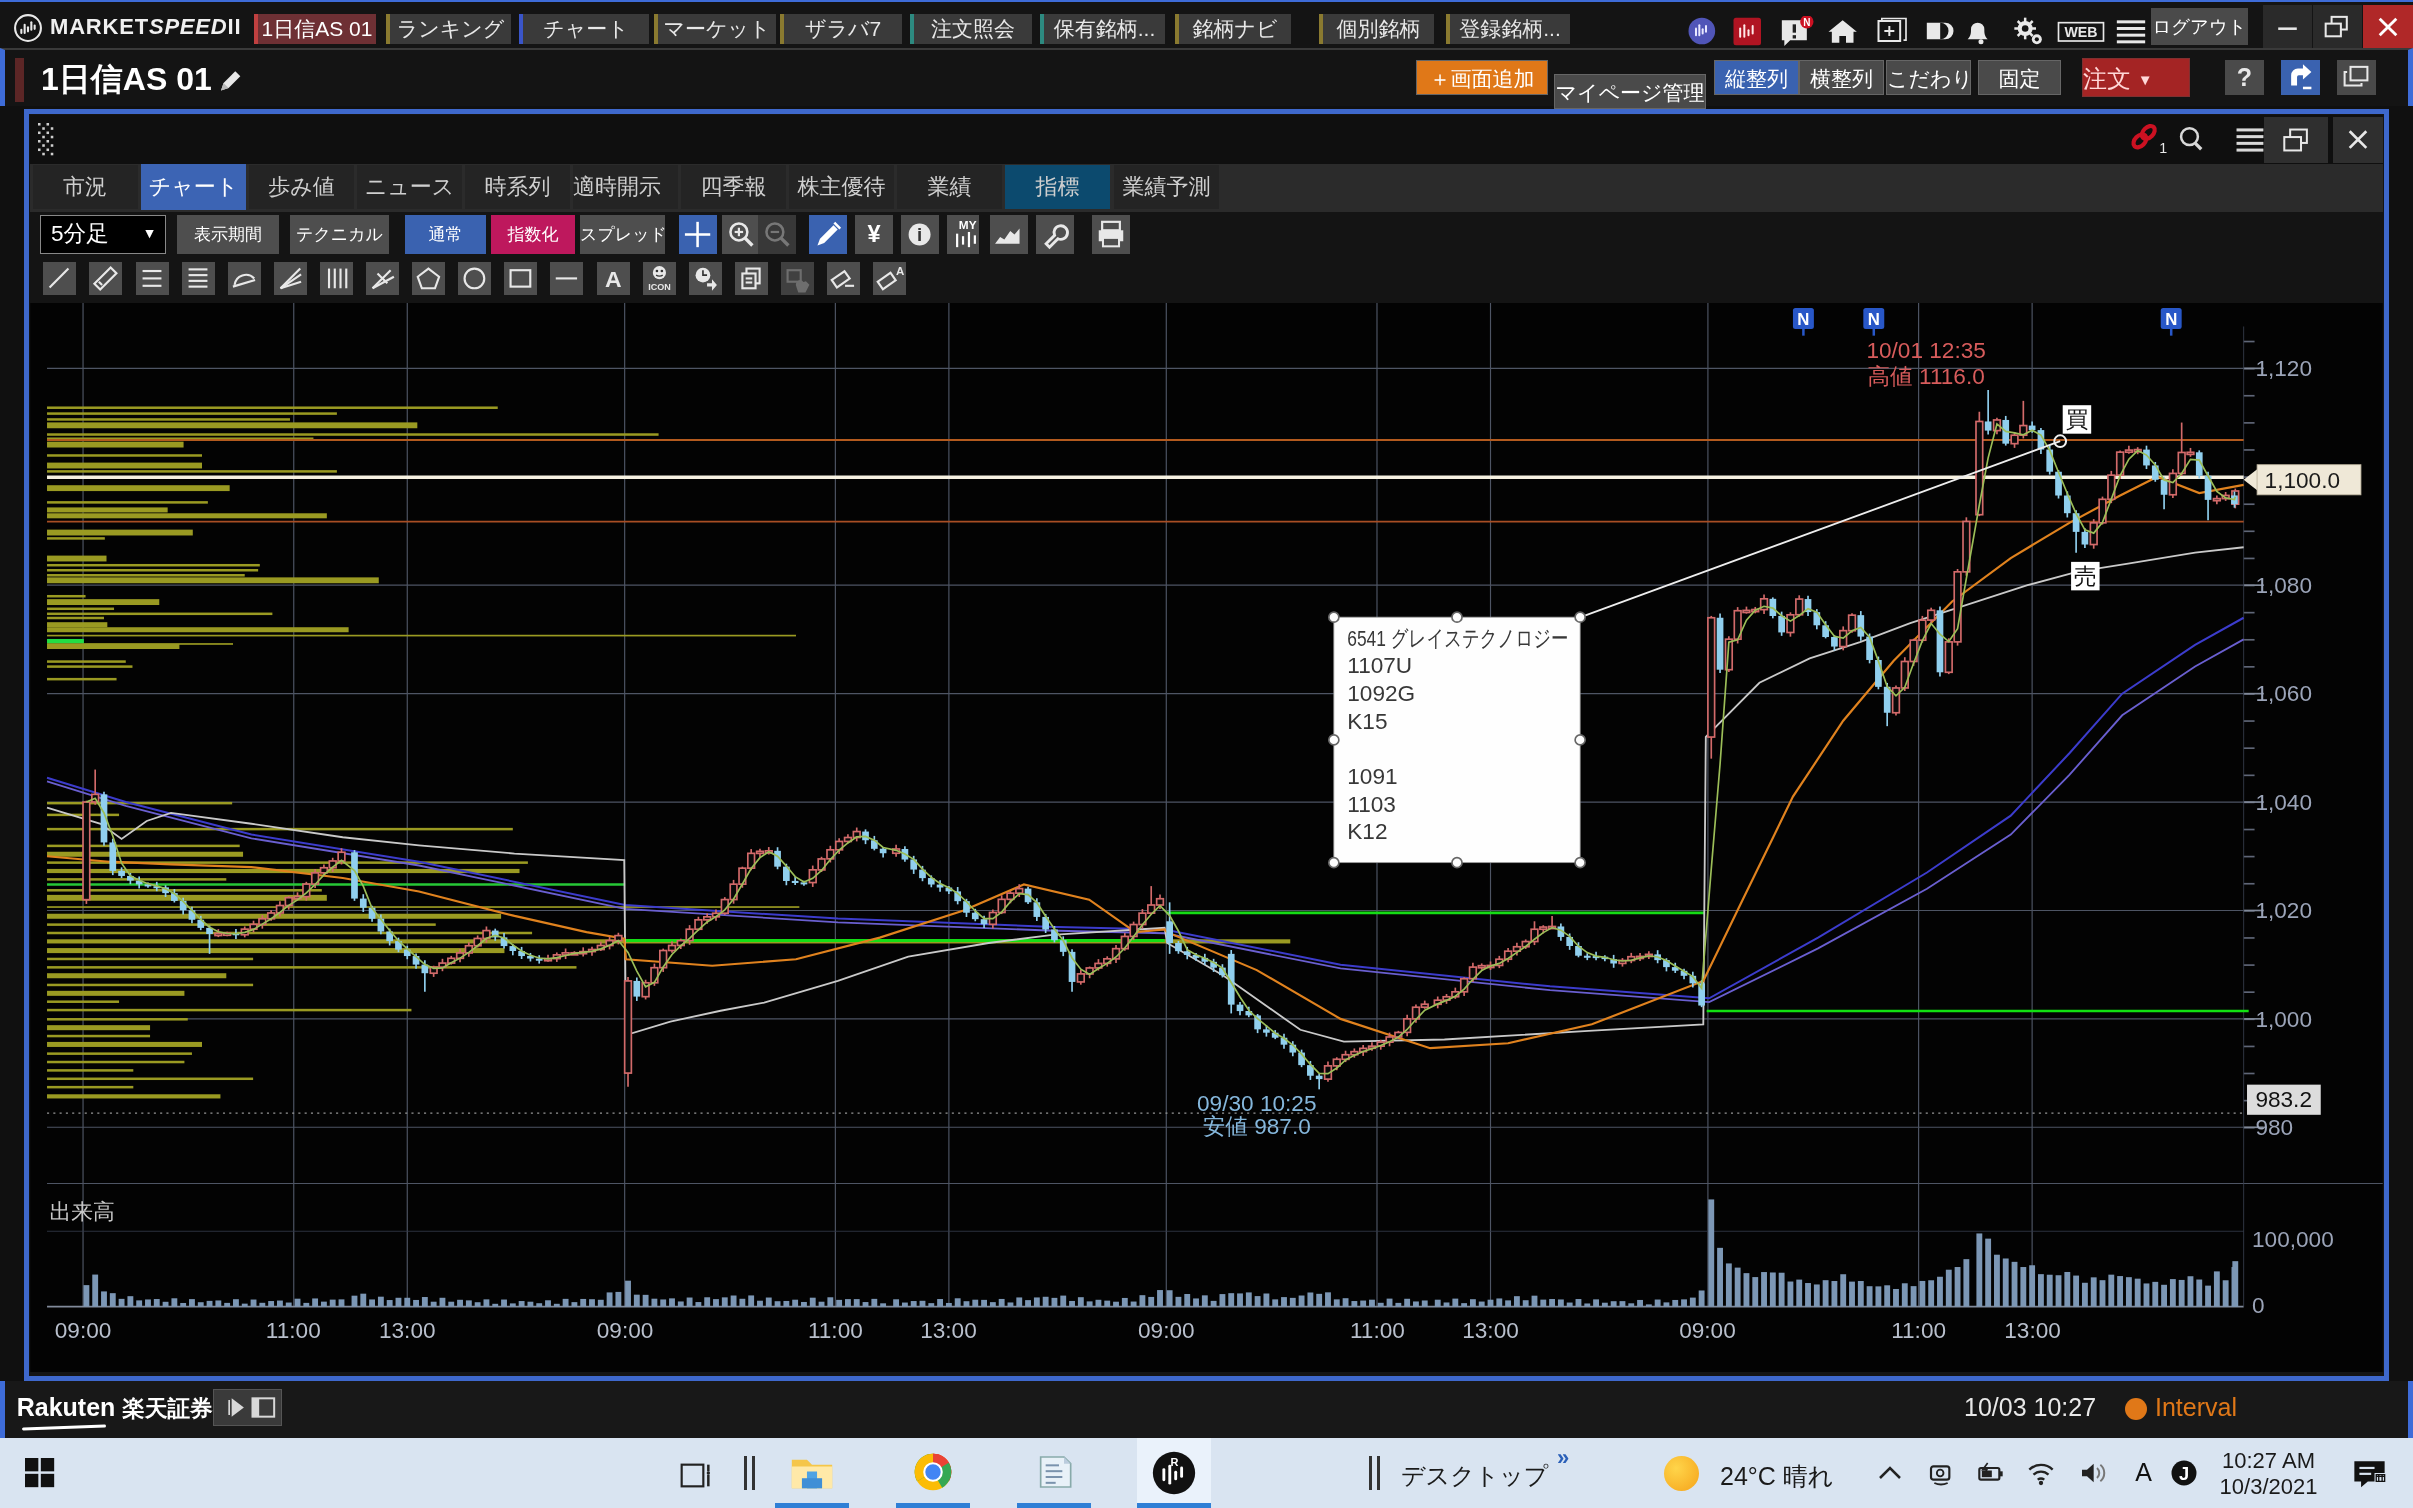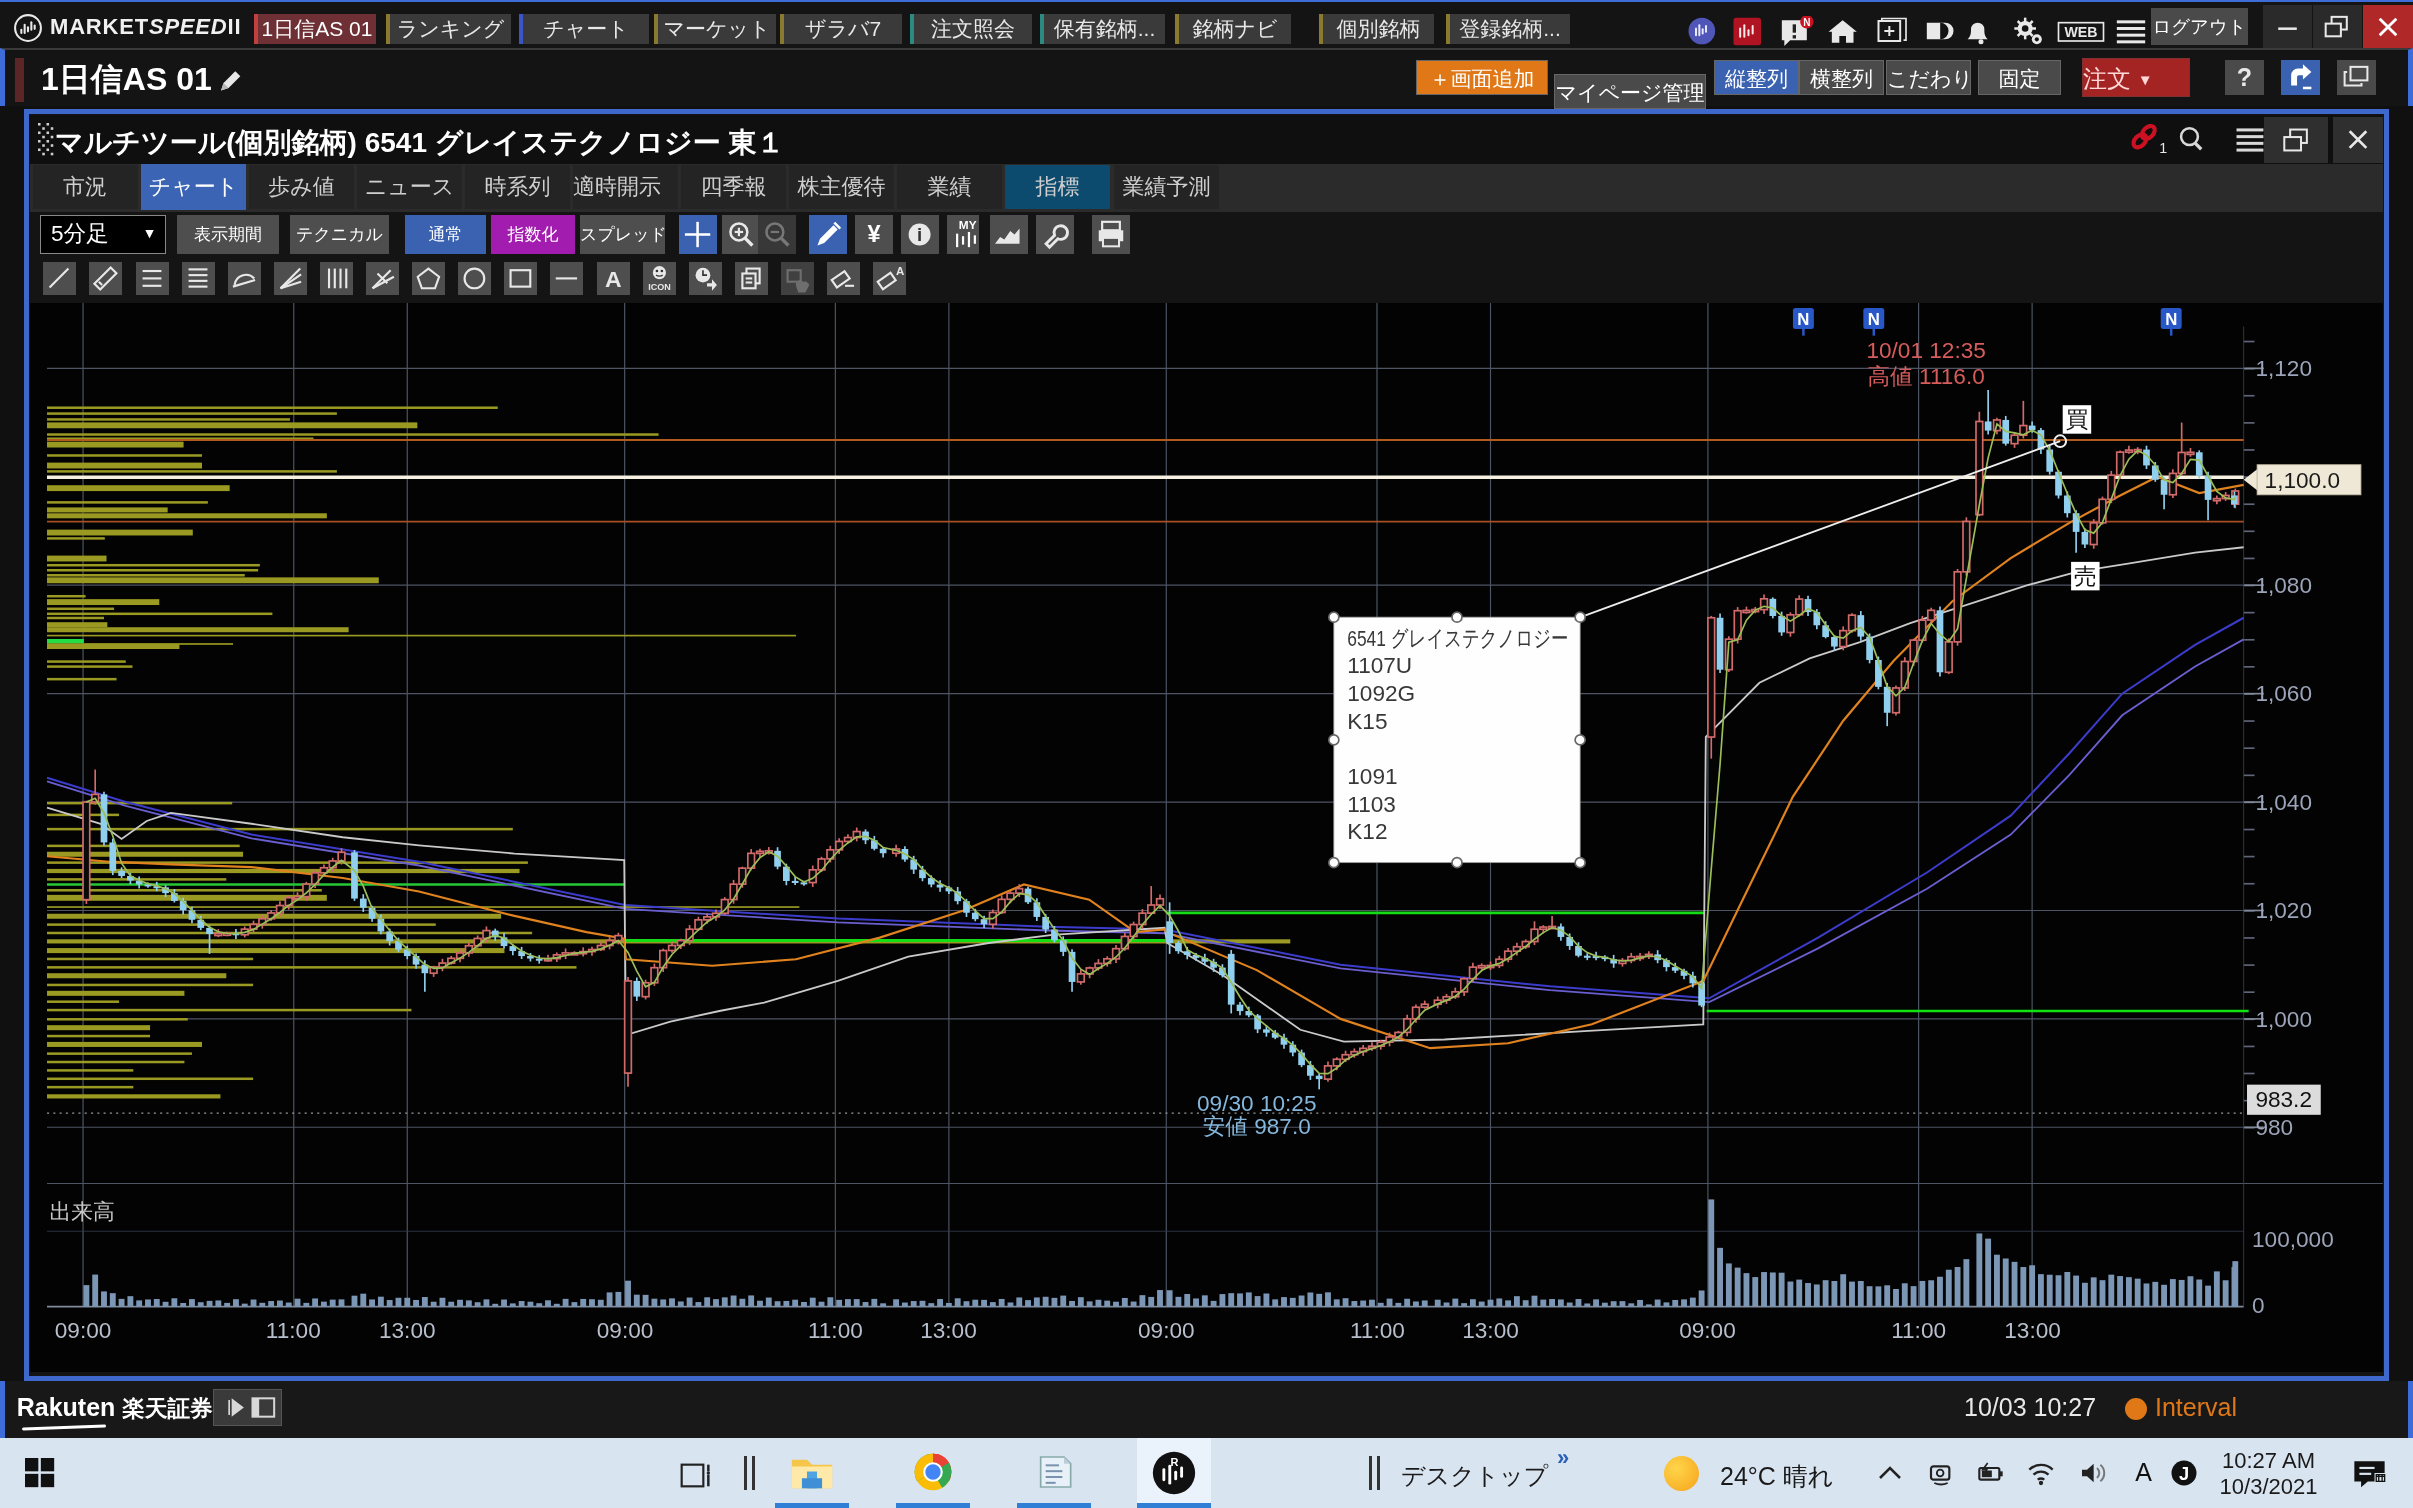--- a/index.html
+++ b/index.html
@@ -135,21 +135,20 @@
         <rect x="15" y="15" width="3" height="3" fill="#cfcfcf"></rect>
         <rect x="0" y="20" width="3" height="3" fill="#cfcfcf"></rect>
         <rect x="10" y="20" width="3" height="3" fill="#cfcfcf"></rect>
         <rect x="5" y="25" width="3" height="3" fill="#cfcfcf"></rect>
         <rect x="15" y="25" width="3" height="3" fill="#cfcfcf"></rect>
         <rect x="0" y="30" width="3" height="3" fill="#cfcfcf"></rect>
         <rect x="10" y="30" width="3" height="3" fill="#cfcfcf"></rect>
         <rect x="5" y="35" width="3" height="3" fill="#cfcfcf"></rect>
         <rect x="15" y="35" width="3" height="3" fill="#cfcfcf"></rect>
       </svg>
-      <div class="abs" style="left:25px;top:9.2px;font-size:28px;font-weight:bold;color:#fff">マルチツール(個別銘柄) 6541 グレイステクノロジー 東１</div>
       <svg class="abs" style="left:2099px;top:8.4px" width="168" height="34" viewBox="0 0 200 40">
         <g stroke="#cc1122" stroke-width="5" fill="none">
           <ellipse cx="13" cy="21" rx="6" ry="9" transform="rotate(45 13 21)"></ellipse>
           <ellipse cx="23" cy="11" rx="6" ry="9" transform="rotate(45 23 11)"></ellipse>
         </g>
         <text x="36" y="36" font-size="17" fill="#e8e8e8">1</text>
         <circle cx="72" cy="16" r="10" fill="none" stroke="#d8d8d8" stroke-width="3"></circle>
         <line x1="79" y1="24" x2="86" y2="31" stroke="#d8d8d8" stroke-width="4"></line>
         <g stroke="#d8d8d8" stroke-width="3.6">
           <line x1="128" y1="8" x2="160" y2="8"></line>
@@ -180,21 +179,21 @@
       <div class="abs" style="left:759px;top:0.8px;width:105px;height:44px;background:#242424;color:#cfcfcf;font-size:22px;text-align:center;line-height:44px;overflow:hidden">株主優待</div>
       <div class="abs" style="left:867px;top:0.8px;width:105px;height:44px;background:#242424;color:#cfcfcf;font-size:22px;text-align:center;line-height:44px;overflow:hidden">業績</div>
       <div class="abs" style="left:975px;top:0.8px;width:105px;height:44px;background:#0c4a6e;color:#cfcfcf;font-size:22px;text-align:center;line-height:44px;overflow:hidden">指標</div>
       <div class="abs" style="left:1084px;top:0.8px;width:105px;height:44px;background:#242424;color:#cfcfcf;font-size:22px;text-align:center;line-height:44px;overflow:hidden">業績予測</div>
     </div>
     <div class="abs" style="left:30px;top:212px;width:2353px;height:48px;background:#141414">
       <div class="abs" style="left:10px;top:3.4px;width:126px;height:39px;background:#000;border:1.7px solid #888;color:#fff;font-size:22.6px;line-height:35px;padding-left:10px">5分足<span style="position:absolute;right:8.4px;font-size:14.2px">▼</span></div>
       <div class="abs" style="left:147px;top:3.4px;width:102px;height:39px;background:#4e4e4e;color:#fff;font-size:17px;text-align:center;line-height:39px;overflow:hidden">表示期間</div>
       <div class="abs" style="left:260px;top:3.4px;width:99px;height:39px;background:#4e4e4e;color:#fff;font-size:17px;text-align:center;line-height:39px;overflow:hidden">テクニカル</div>
       <div class="abs" style="left:375px;top:3.4px;width:81px;height:39px;background:#3a62b0;color:#fff;font-size:17px;text-align:center;line-height:39px;overflow:hidden">通常</div>
-      <div class="abs" style="left:461px;top:3.4px;width:84px;height:39px;background:#a21caf;color:#fff;font-size:17px;text-align:center;line-height:39px;overflow:hidden">指数化</div>
+      <div class="abs" style="left:461px;top:3.4px;width:84px;height:39px;background:#be185d;color:#fff;font-size:17px;text-align:center;line-height:39px;overflow:hidden">指数化</div>
       <div class="abs" style="left:550px;top:3.4px;width:85px;height:39px;background:#4e4e4e;color:#fff;font-size:17px;text-align:center;line-height:39px;overflow:hidden">スプレッド</div>
       <div class="abs" style="left:649px;top:3.4px;width:38px;height:39px;background:#3a62b0"><svg width="38" height="39" viewBox="0 0 45 46" style="">
           <g stroke="#fff" stroke-width="3">
             <line x1="22" y1="8" x2="22" y2="38"></line>
             <line x1="7" y1="23" x2="37" y2="23"></line>
           </g>
         </svg></div>
       <div class="abs" style="left:692px;top:3.4px;width:38px;height:39px;background:#4e4e4e"><svg width="38" height="39" viewBox="0 0 45 46" style="">
           <circle cx="20" cy="20" r="10" fill="none" stroke="#e8e8e8" stroke-width="3"></circle>
           <line x1="27" y1="27" x2="36" y2="36" stroke="#e8e8e8" stroke-width="4"></line>

